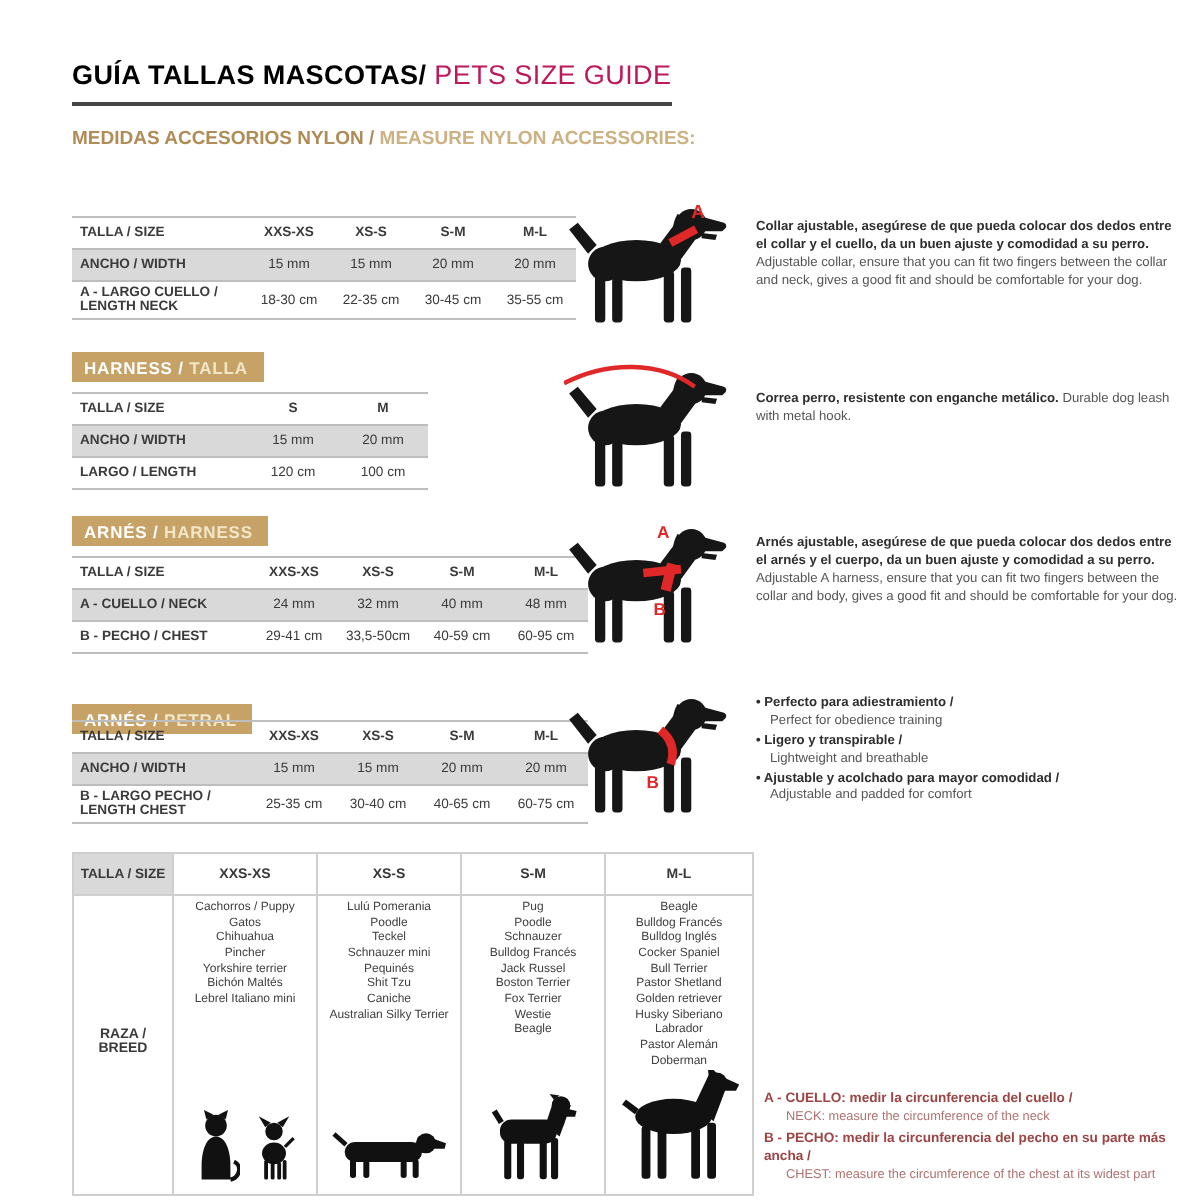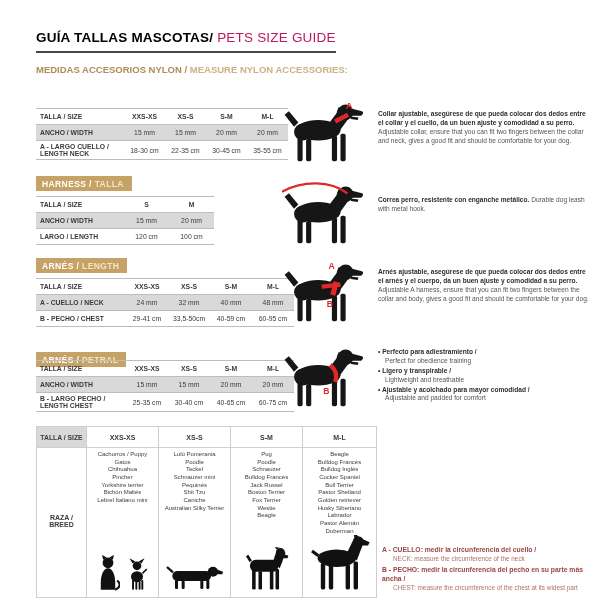--- a/index.html
+++ b/index.html
@@ -167,21 +167,21 @@
       <use href="#dog"></use>
       <path d="M0 10 C25 -3 56 -3 76 12" stroke="#e02828" stroke-width="2.6" fill="none"></path>
     </svg>
   </div>
   <div class="desc" style="top:196px">
     <span class="es">Correa perro, resistente con enganche metálico.</span>
     <span class="en">Durable dog leash with metal hook.</span>
   </div>
 
   <div class="badge" style="top:258px">
-    <span class="b-es">ARNÉS / </span><span class="b-en">LENGTH</span>
+    <span class="b-es">ARNÉS / </span><span class="b-en">HARNESS</span>
   </div>
   <table class="spec" style="top:278px; width:258px">
     <colgroup>
         <col style="width:90px">
         <col style="width:42px">
         <col style="width:42px">
         <col style="width:42px">
         <col style="width:42px">
       </colgroup>
     <tbody>

